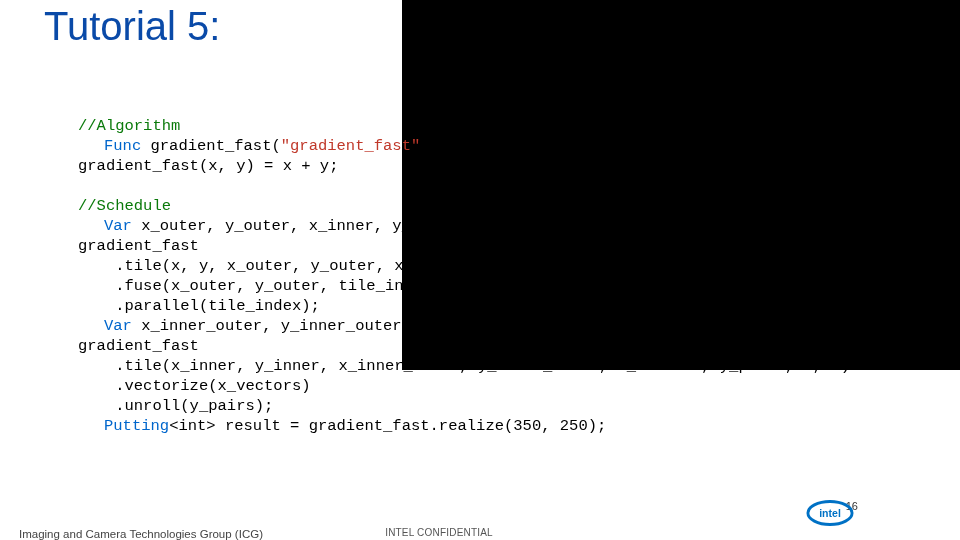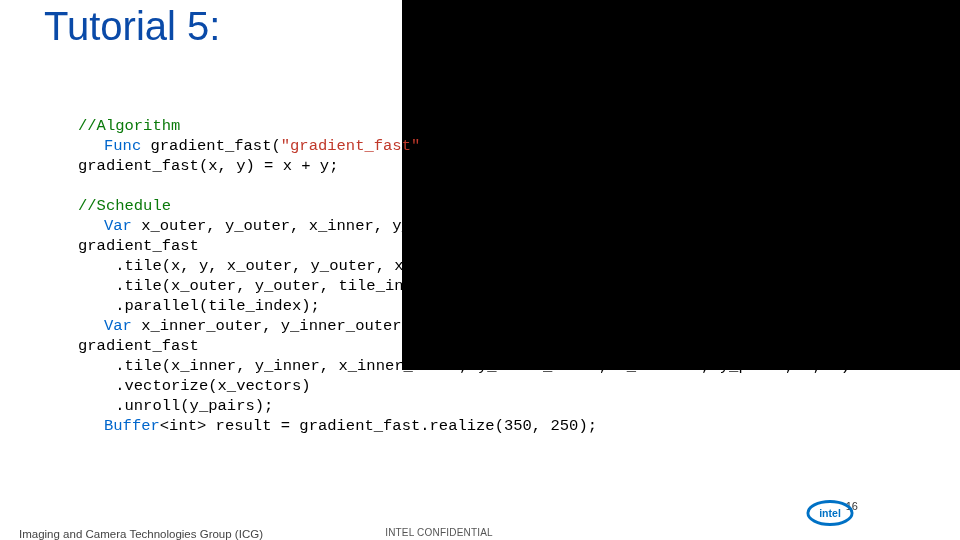--- a/index.html
+++ b/index.html
@@ -28,28 +28,28 @@
   <div class="title">Tutorial 5:</div>
 
   <div class="code"><span class="cmt">//Algorithm</span>
 <span class="kw">Func</span><span> gradient_fast(</span><span class="str">"gradient_fast"</span><span>);</span>
 <span>gradient_fast(x, y) = x + y;</span>
 
 <span class="cmt">//Schedule</span>
 <span class="kw">Var</span><span> x_outer, y_outer, x_inner, y_inner, tile_index;</span>
 <span>gradient_fast</span>
 <span>    .tile(x, y, x_outer, y_outer, x_inner, y_inner, 64, 64)</span>
-<span>    .tile(x_outer, y_outer, tile_index)</span>
+<span>    .fuse(x_outer, y_outer, tile_index)</span>
 <span>    .parallel(tile_index);</span>
 <span class="kw">Var</span><span> x_inner_outer, y_inner_outer, x_vectors, y_pairs;</span>
 <span>gradient_fast</span>
 <span>    .tile(x_inner, y_inner, x_inner_outer, y_inner_outer, x_vectors, y_pairs, 4, 2)</span>
 <span>    .vectorize(x_vectors)</span>
 <span>    .unroll(y_pairs);</span>
-<span class="kw">Buffer</span><span>&lt;int&gt; result = gradient_fast.realize(350, 250);</span></div>
+<span class="kw">Putting</span><span>&lt;int&gt; result = gradient_fast.realize(350, 250);</span></div>
 
   <div class="footer-left">Imaging and Camera Technologies Group (ICG)</div>
   <div class="footer-center">INTEL CONFIDENTIAL</div>
   <div class="pagenum">16</div>
 
   <div class="logo">
     <svg viewBox="0 0 100 60">
       <ellipse cx="50" cy="30" rx="46" ry="24" fill="none" stroke="#0071c5" stroke-width="6"></ellipse>
       <text x="50" y="38" text-anchor="middle" font-family="Arial" font-size="22" font-weight="bold" fill="#0071c5">intel</text>
     </svg>

